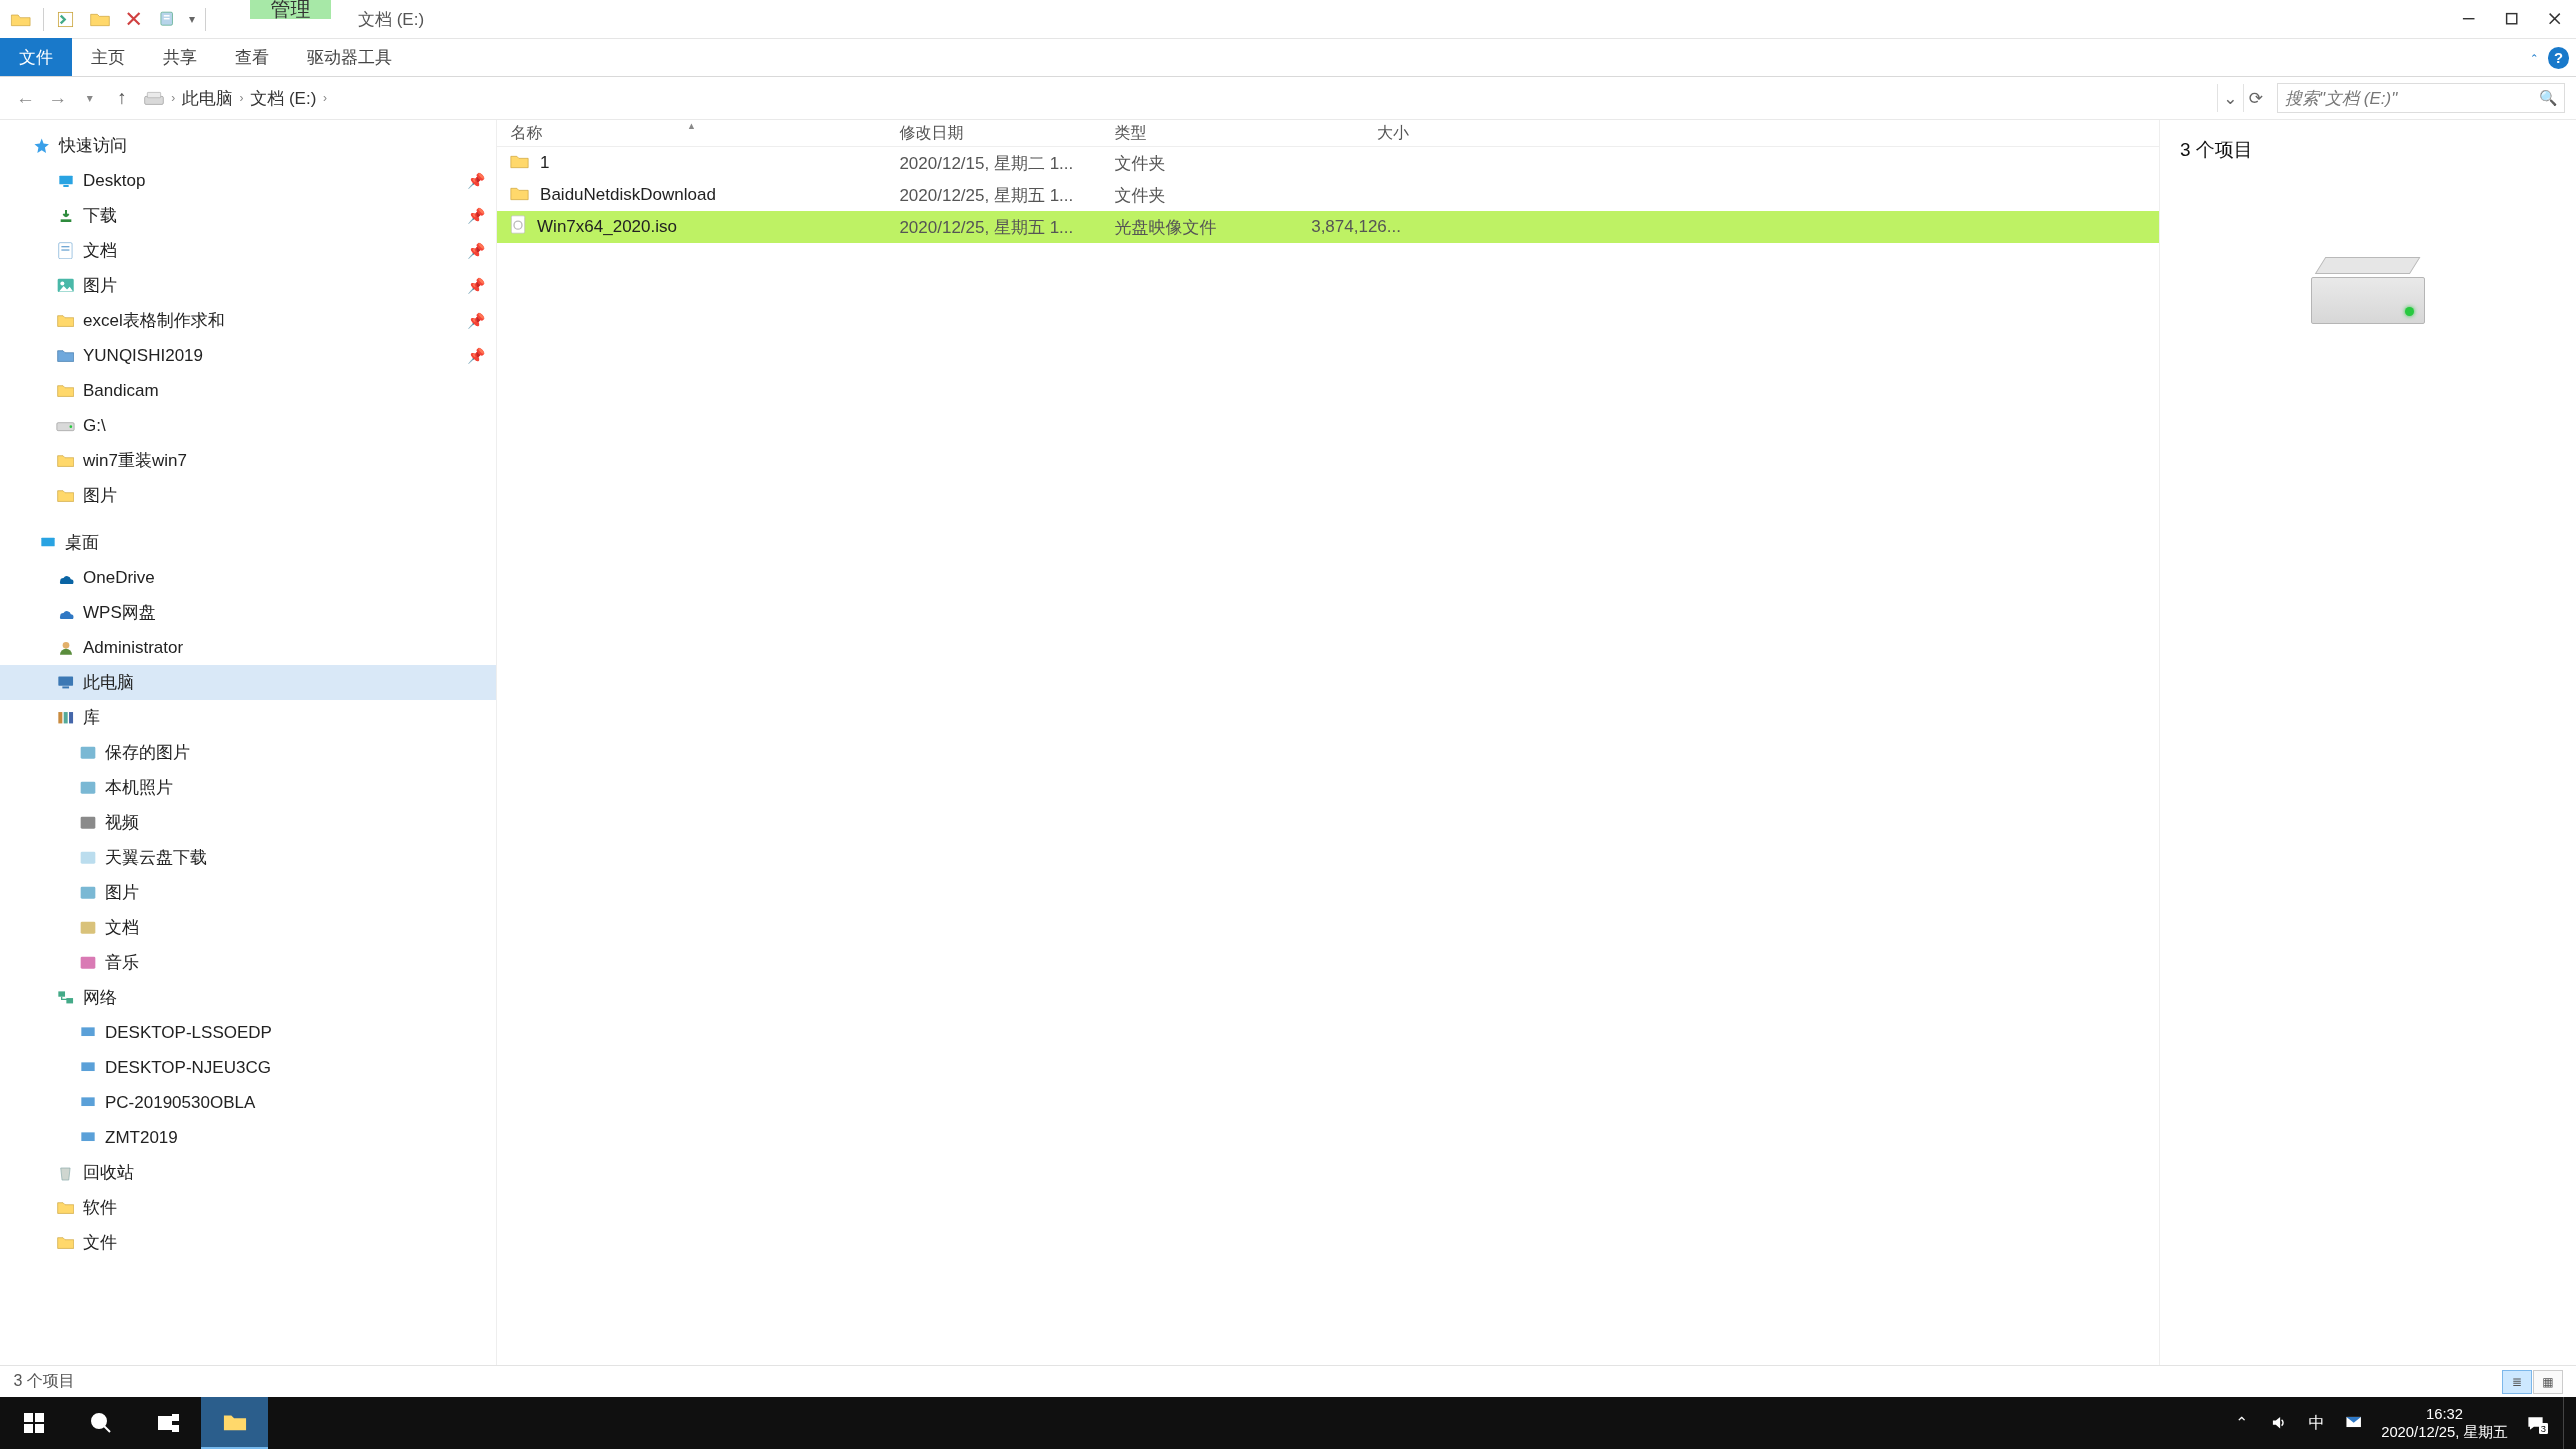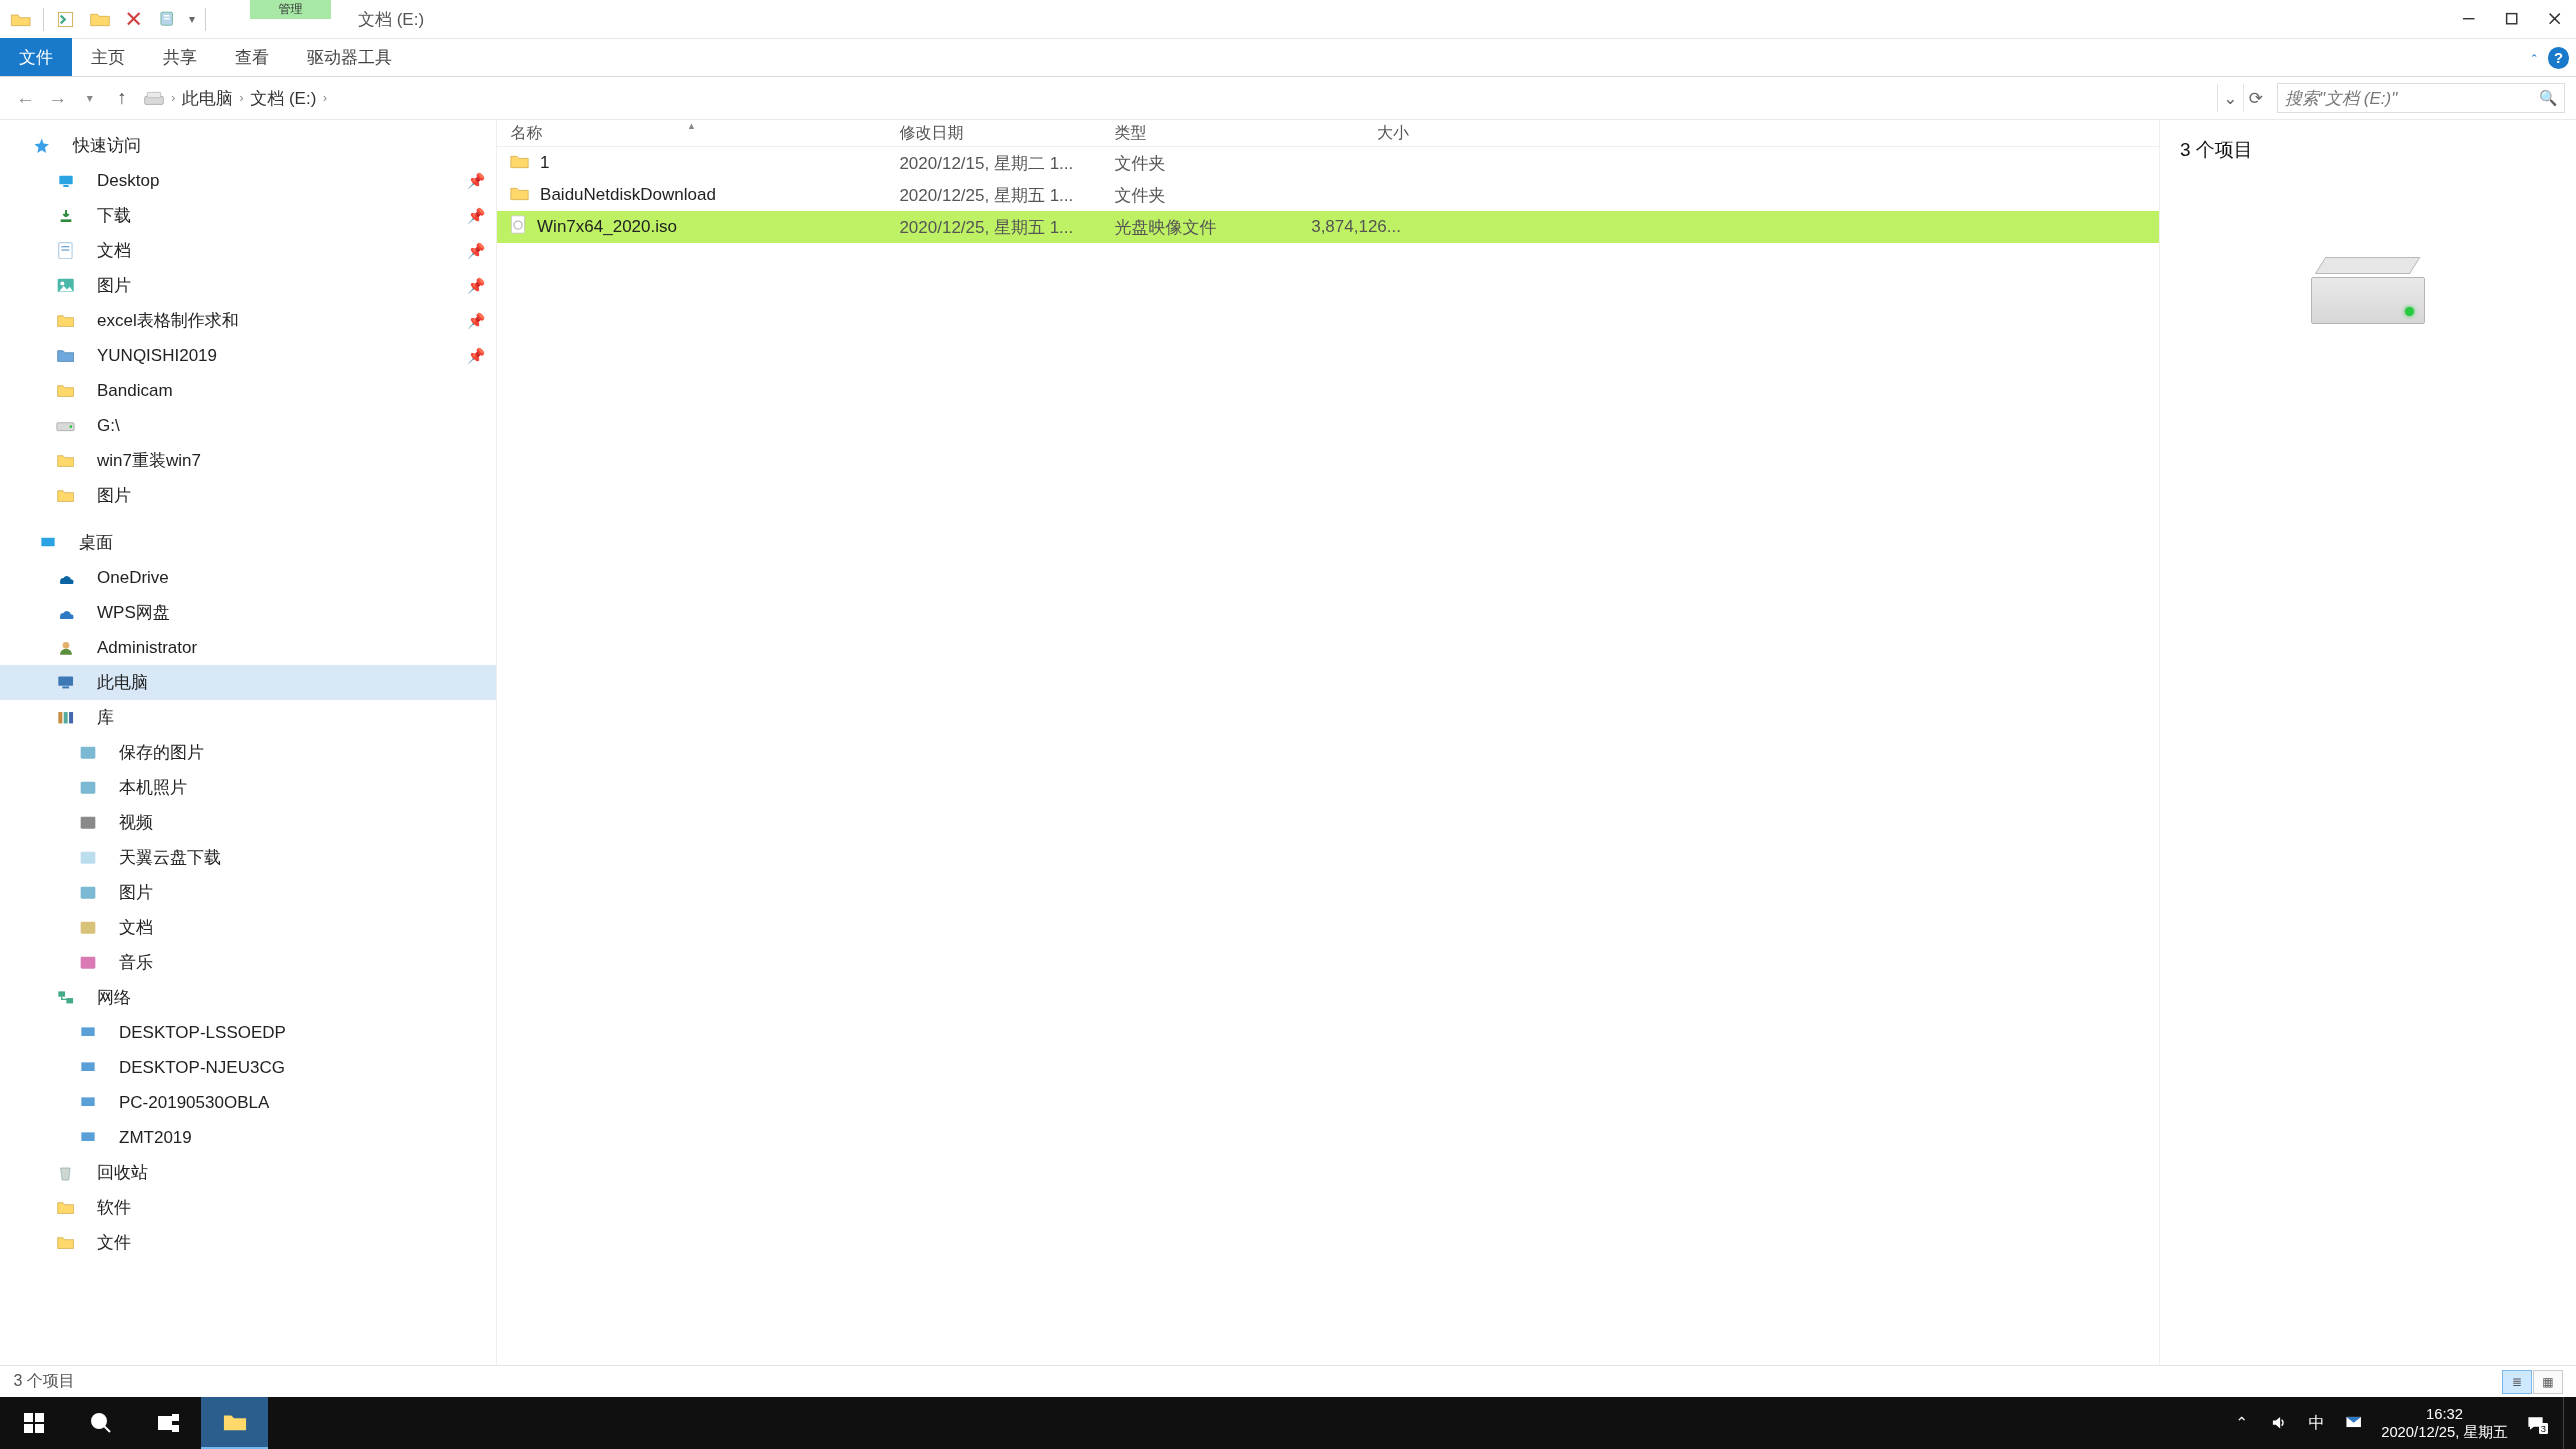--- a/index.html
+++ b/index.html
@@ -6,21 +6,21 @@
 html,body { width:2576px; height:1449px; overflow:hidden; background:#fff; }
 
 
 .titlebar { height:39px; display:flex; align-items:center; background:#fff; border-bottom:0.7px solid #e5e5e5; }
 .qat { display:flex; align-items:center; padding-left:5.4px; gap:2.7px; }
 .qat-btn { width:31px; height:31px; display:flex; align-items:center; justify-content:center; }
 .qat-divider { width:0.7px; height:23px; background:#d0d0d0; margin:0 4px; }
 .qat-chev { width:13.4px; height:31px; display:flex; align-items:center; justify-content:center; color:#666; font-size:12px; }
 .title-spacer { flex:0 0 40px; }
 .ctx-tab { height:39px; display:flex; flex-direction:column; align-items:center; justify-content:flex-start; }
-.ctx-tab-hdr { background:#a7e8a7; color:#333; font-size:12px; height:19px; width:81px; text-align:center; line-height:19px; }
+.ctx-tab-hdr { background:#a7e8a7; color:#333; font-size:20px; height:19px; width:81px; text-align:center; line-height:19px; }
 .ctx-tab-body { height:20px; }
 .title-text { margin-left:27px; font-size:17px; color:#555; align-self:center; }
 .title-flex { flex:1; }
 .win-ctrls { display:flex; }
 .win-btn { width:43px; height:39px; display:flex; align-items:center; justify-content:center; color:#333; }
 .win-btn svg { width:17.4px; height:17.4px; }
 
 
 .ribbon { height:38px; background:#fff; display:flex; align-items:flex-end; border-bottom:0.7px solid #d9d9d9; position:relative; }
 .ribbon-tab { padding:0 19px; height:38px; display:flex; align-items:center; font-size:17px; color:#444; }
@@ -39,21 +39,21 @@
 .addr-tail { display:flex; align-items:center; margin-left:auto; gap:0; }
 .addr-tail-btn { width:25.5px; height:28px; display:flex; align-items:center; justify-content:center; color:#666; border-left:0.7px solid #e2e2e2; }
 .search { width:288px; height:29.5px; border:0.7px solid #ddd; margin-left:5.4px; display:flex; align-items:center; padding:0 6.7px; color:#777; font-size:17px; font-style:italic; }
 .search .sicon { margin-left:auto; font-style:normal; color:#555; font-size:14.8px; }
 
 
 .body { display:flex; height:calc(1449px - 39px - 38px - 43px - 32px - 52px); }
 
 
 .nav { width:496px; overflow:auto; padding-top:8px; font-size:17px; color:#222; }
-.nav-row { height:35px; display:flex; align-items:center; padding-left:32px; gap:22px; position:relative;text-align:center; }
+.nav-row { height:35px; display:flex; align-items:center; padding-left:32px; gap:8px; position:relative;text-align:center; }
 .nav-row.l2 { padding-left:56px; }
 .nav-row.l3 { padding-left:78px; }
 .nav-row.sel { background:#d9e8f7; }
 .pin { position:absolute; right:10.7px; color:#8a8a8a; font-size:14.8px; }
 .nav-icn { width:19px; height:19px; display:flex; align-items:center; justify-content:center; }
 
 
 .files { flex:1; border-left:0.7px solid #eee; border-right:0.7px solid #eee; display:flex; flex-direction:column; }
 .fl-head { display:flex; align-items:center; height:27px; border-bottom:0.7px solid #eee; font-size:16px; color:#555; }
 .fl-col { padding-left:13.4px; }

